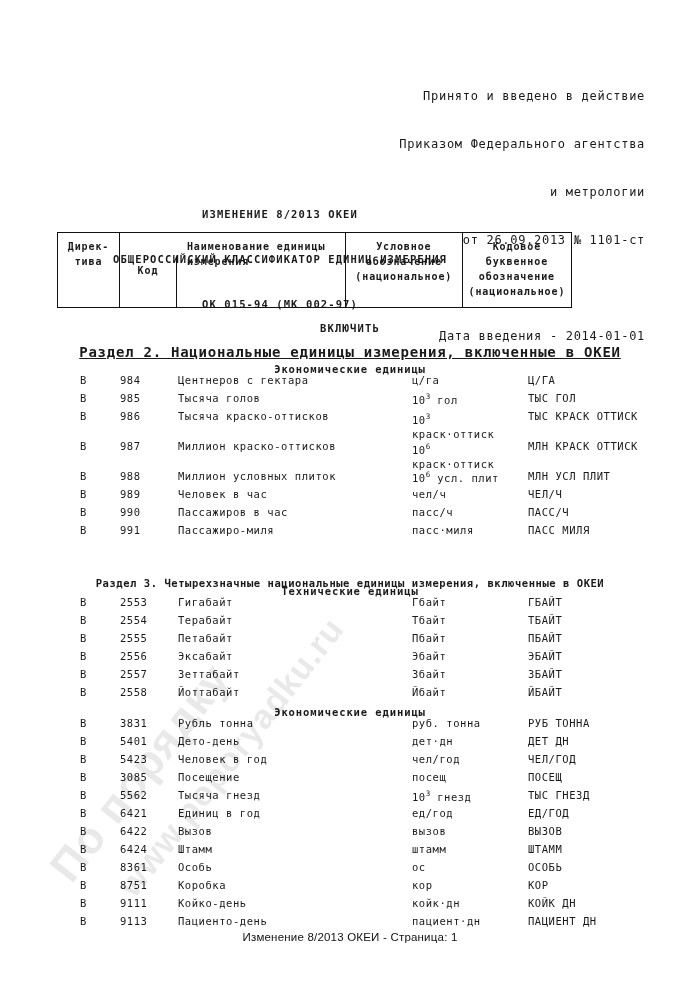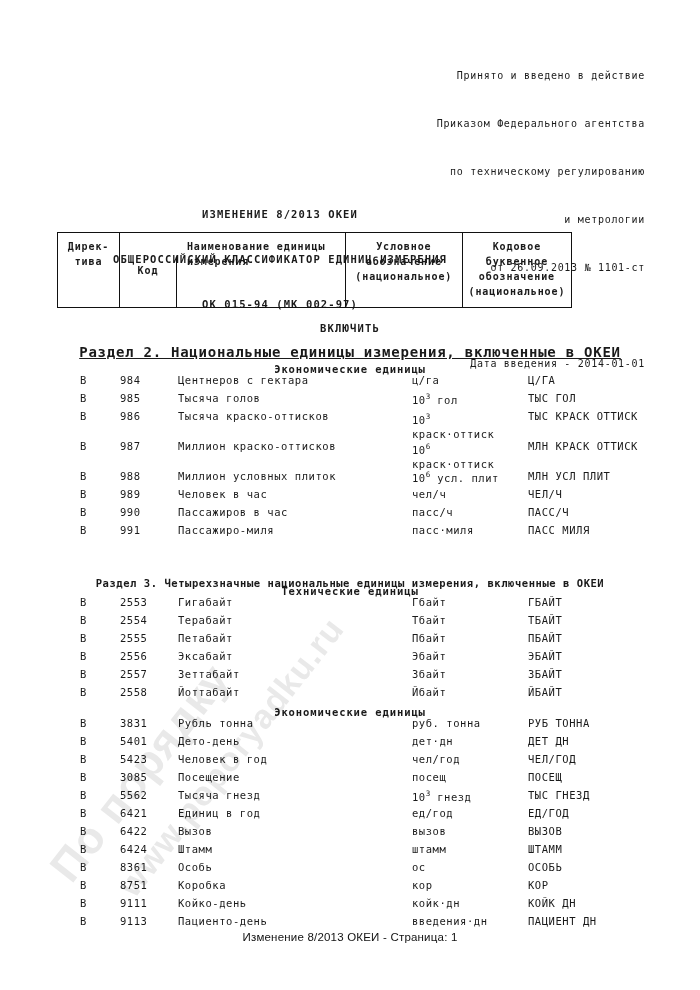--- a/index.html
+++ b/index.html
@@ -54,23 +54,23 @@
 
   
   .content {
     position: relative;
     z-index: 1;
   }
 
   .doc-head {
     position: absolute;
     right: 55px;
-    top: 36px;
+    top: 56px;
     text-align: right;
-    font-size: 10px;
+    font-size: 12px;
     line-height: 16px;
     letter-spacing: 0.7px;
     white-space: pre;
   }
   .doc-head .gap {
     display: block;
     height: 16px;
   }
 
   .title-block {
@@ -219,21 +219,20 @@
   <div class="watermark">
     <div class="wm-text wm-a">По порядку</div>
     <div class="wm-text wm-b">www.poporyadku.ru</div>
   </div>
 
   <div class="content">
 
     <div class="doc-head">
       <div>Принято и введено в действие</div>
       <div>Приказом Федерального агентства</div>
-      <div>по техническому регулированию</div>
       <div>и метрологии</div>
       <div>от 26.09.2013 № 1101-ст</div>
       <span class="gap"></span>
       <div>Дата введения - 2014-01-01</div>
     </div>
 
     <div class="title-block">
       <div>ИЗМЕНЕНИЕ 8/2013 ОКЕИ</div>
       <div>ОБЩЕРОССИЙСКИЙ КЛАССИФИКАТОР ЕДИНИЦ ИЗМЕРЕНИЯ</div>
       <div>ОК 015-94 (МК 002-97)</div>
@@ -285,19 +284,19 @@
         <div class="row"><span class="f f-dir">В</span><span class="f f-code">5401</span><span class="f f-name">Дето-день</span><span class="f f-cond">дет·дн</span><span class="f f-alpha">ДЕТ ДН</span></div>
         <div class="row"><span class="f f-dir">В</span><span class="f f-code">5423</span><span class="f f-name">Человек в год</span><span class="f f-cond">чел/год</span><span class="f f-alpha">ЧЕЛ/ГОД</span></div>
         <div class="row"><span class="f f-dir">В</span><span class="f f-code">3085</span><span class="f f-name">Посещение</span><span class="f f-cond">посещ</span><span class="f f-alpha">ПОСЕЩ</span></div>
         <div class="row"><span class="f f-dir">В</span><span class="f f-code">5562</span><span class="f f-name">Тысяча гнезд</span><span class="f f-cond">10<span class="sup">3</span> гнезд</span><span class="f f-alpha">ТЫС ГНЕЗД</span></div>
         <div class="row"><span class="f f-dir">В</span><span class="f f-code">6421</span><span class="f f-name">Единиц в год</span><span class="f f-cond">ед/год</span><span class="f f-alpha">ЕД/ГОД</span></div>
         <div class="row"><span class="f f-dir">В</span><span class="f f-code">6422</span><span class="f f-name">Вызов</span><span class="f f-cond">вызов</span><span class="f f-alpha">ВЫЗОВ</span></div>
         <div class="row"><span class="f f-dir">В</span><span class="f f-code">6424</span><span class="f f-name">Штамм</span><span class="f f-cond">штамм</span><span class="f f-alpha">ШТАММ</span></div>
         <div class="row"><span class="f f-dir">В</span><span class="f f-code">8361</span><span class="f f-name">Особь</span><span class="f f-cond">ос</span><span class="f f-alpha">ОСОБЬ</span></div>
         <div class="row"><span class="f f-dir">В</span><span class="f f-code">8751</span><span class="f f-name">Коробка</span><span class="f f-cond">кор</span><span class="f f-alpha">КОР</span></div>
         <div class="row"><span class="f f-dir">В</span><span class="f f-code">9111</span><span class="f f-name">Койко-день</span><span class="f f-cond">койк·дн</span><span class="f f-alpha">КОЙК ДН</span></div>
-        <div class="row"><span class="f f-dir">В</span><span class="f f-code">9113</span><span class="f f-name">Пациенто-день</span><span class="f f-cond">введения·дн</span><span class="f f-alpha">ПАЦИЕНТ ДН</span></div>
+        <div class="row"><span class="f f-dir">В</span><span class="f f-code">9113</span><span class="f f-name">Пациенто-день</span><span class="f f-cond">пациент·дн</span><span class="f f-alpha">ПАЦИЕНТ ДН</span></div>
       </div>
 
     <div class="footer">Изменение 8/2013 ОКЕИ - Страница: 1</div>
 
   </div>
 </div>
 
 </body></html>

